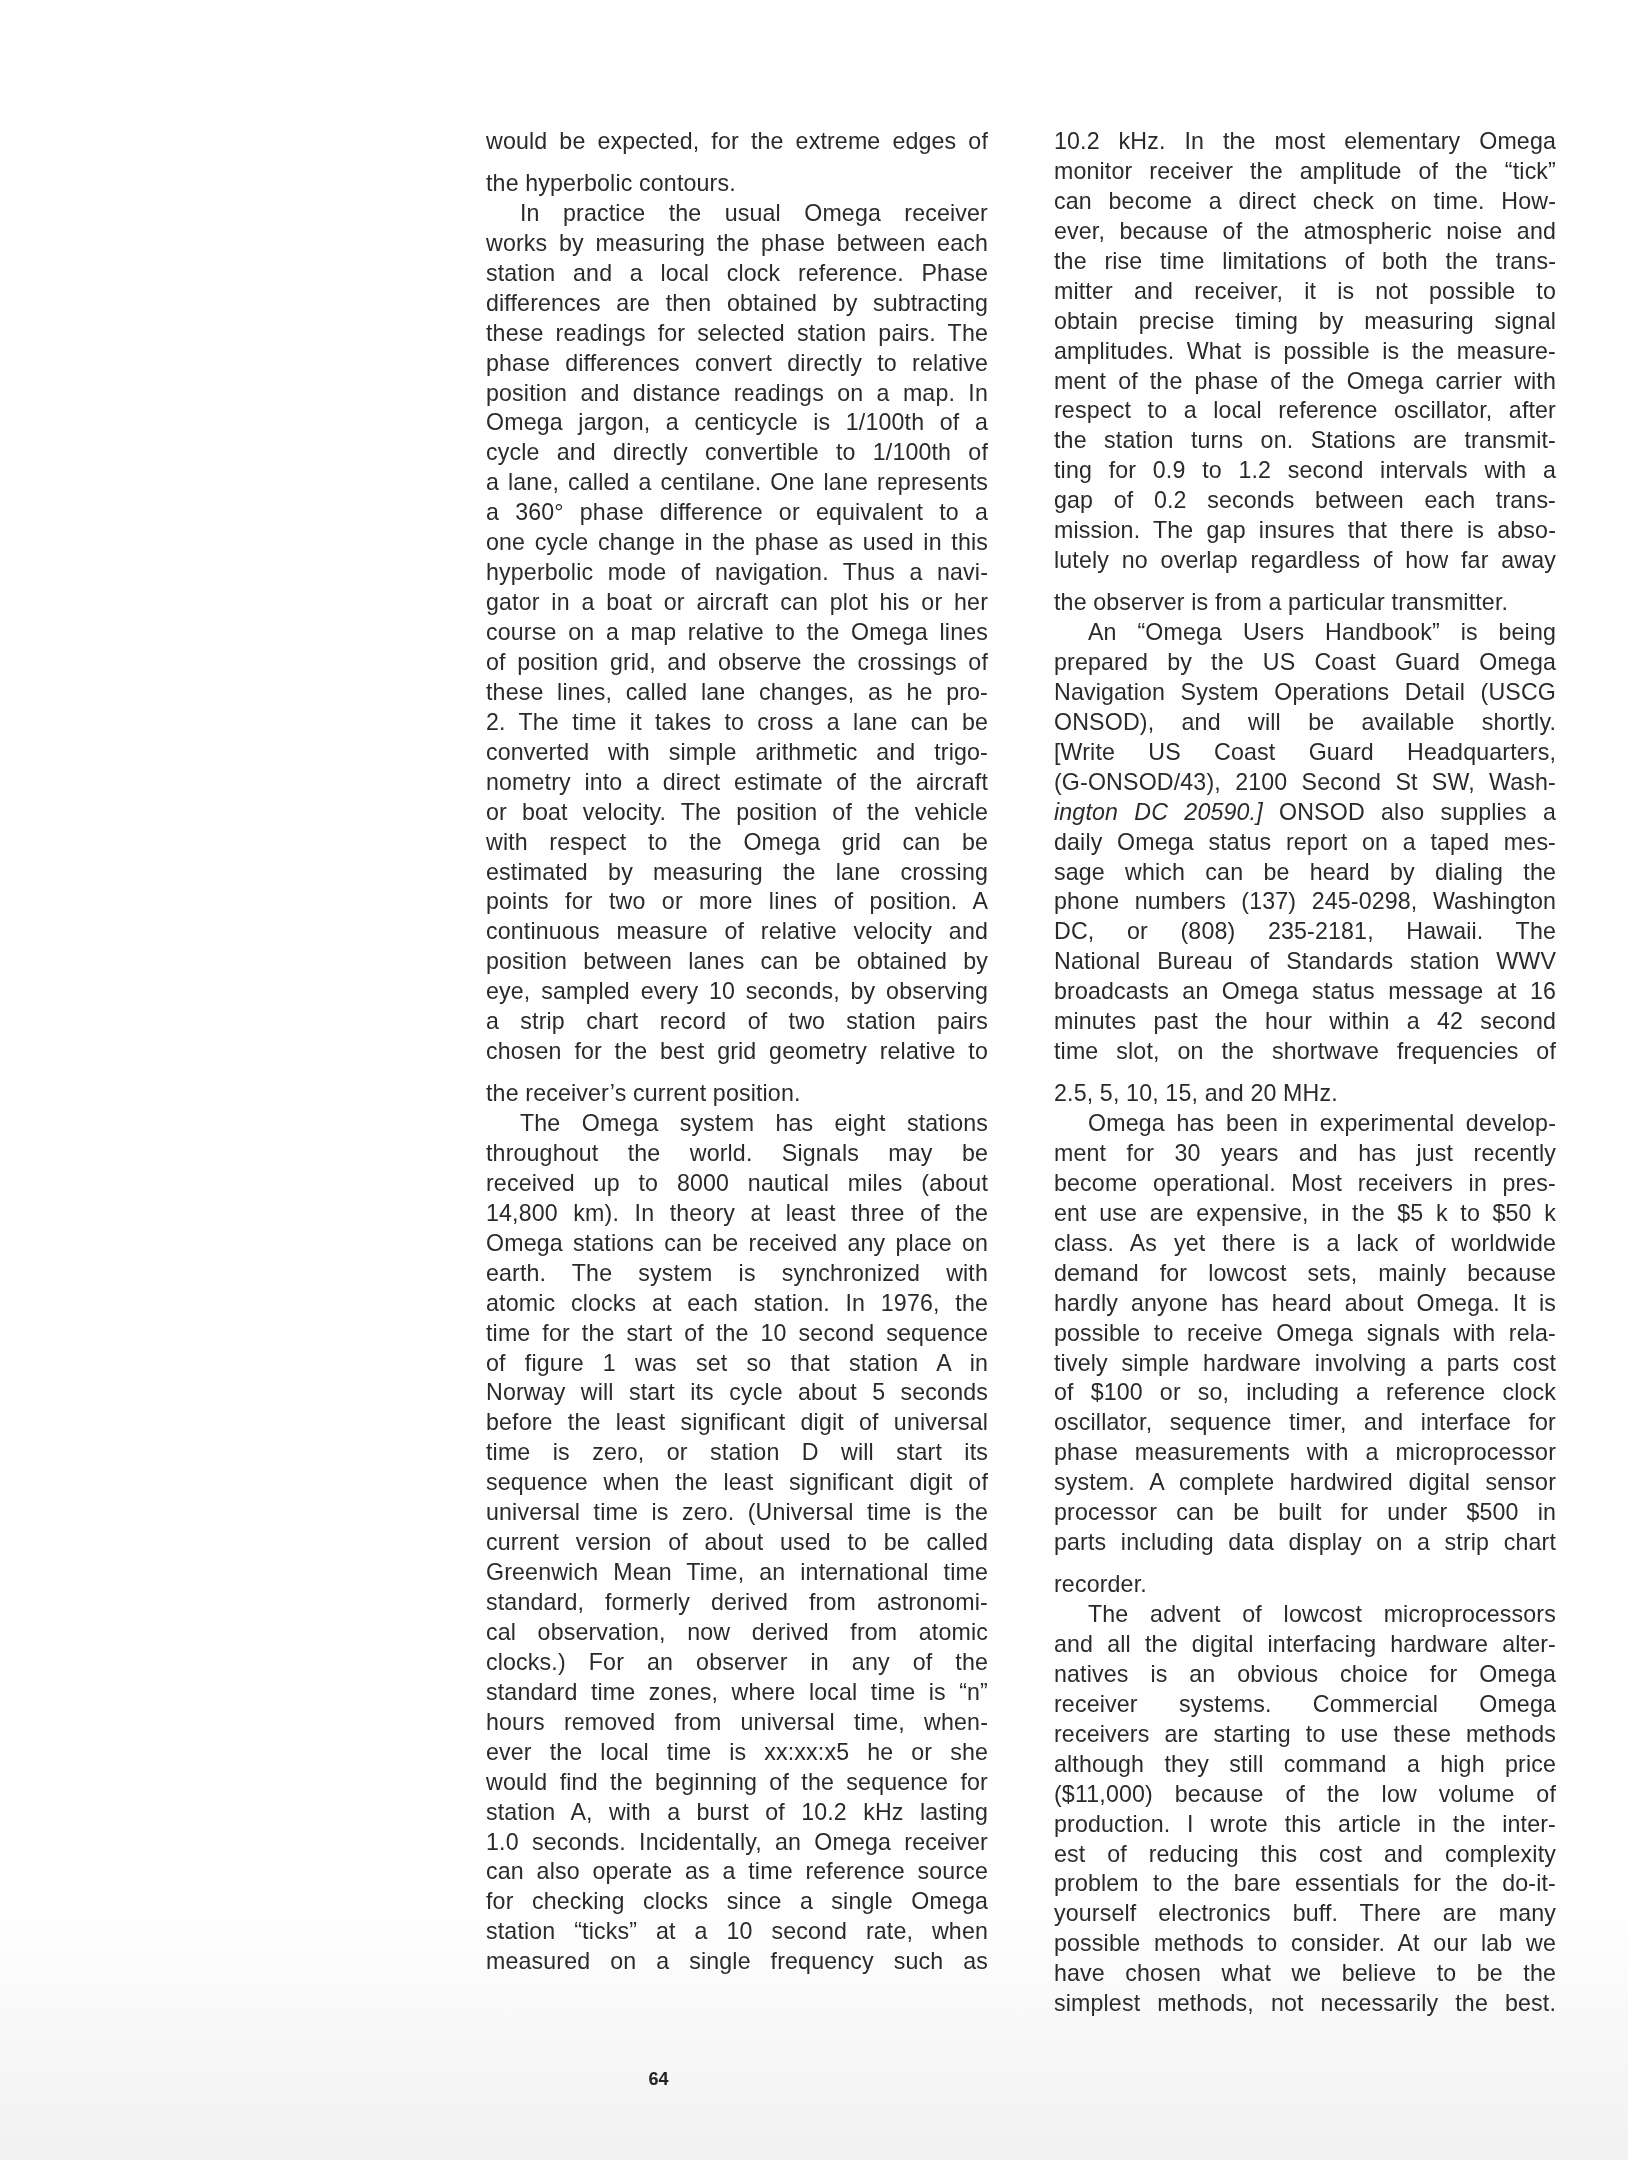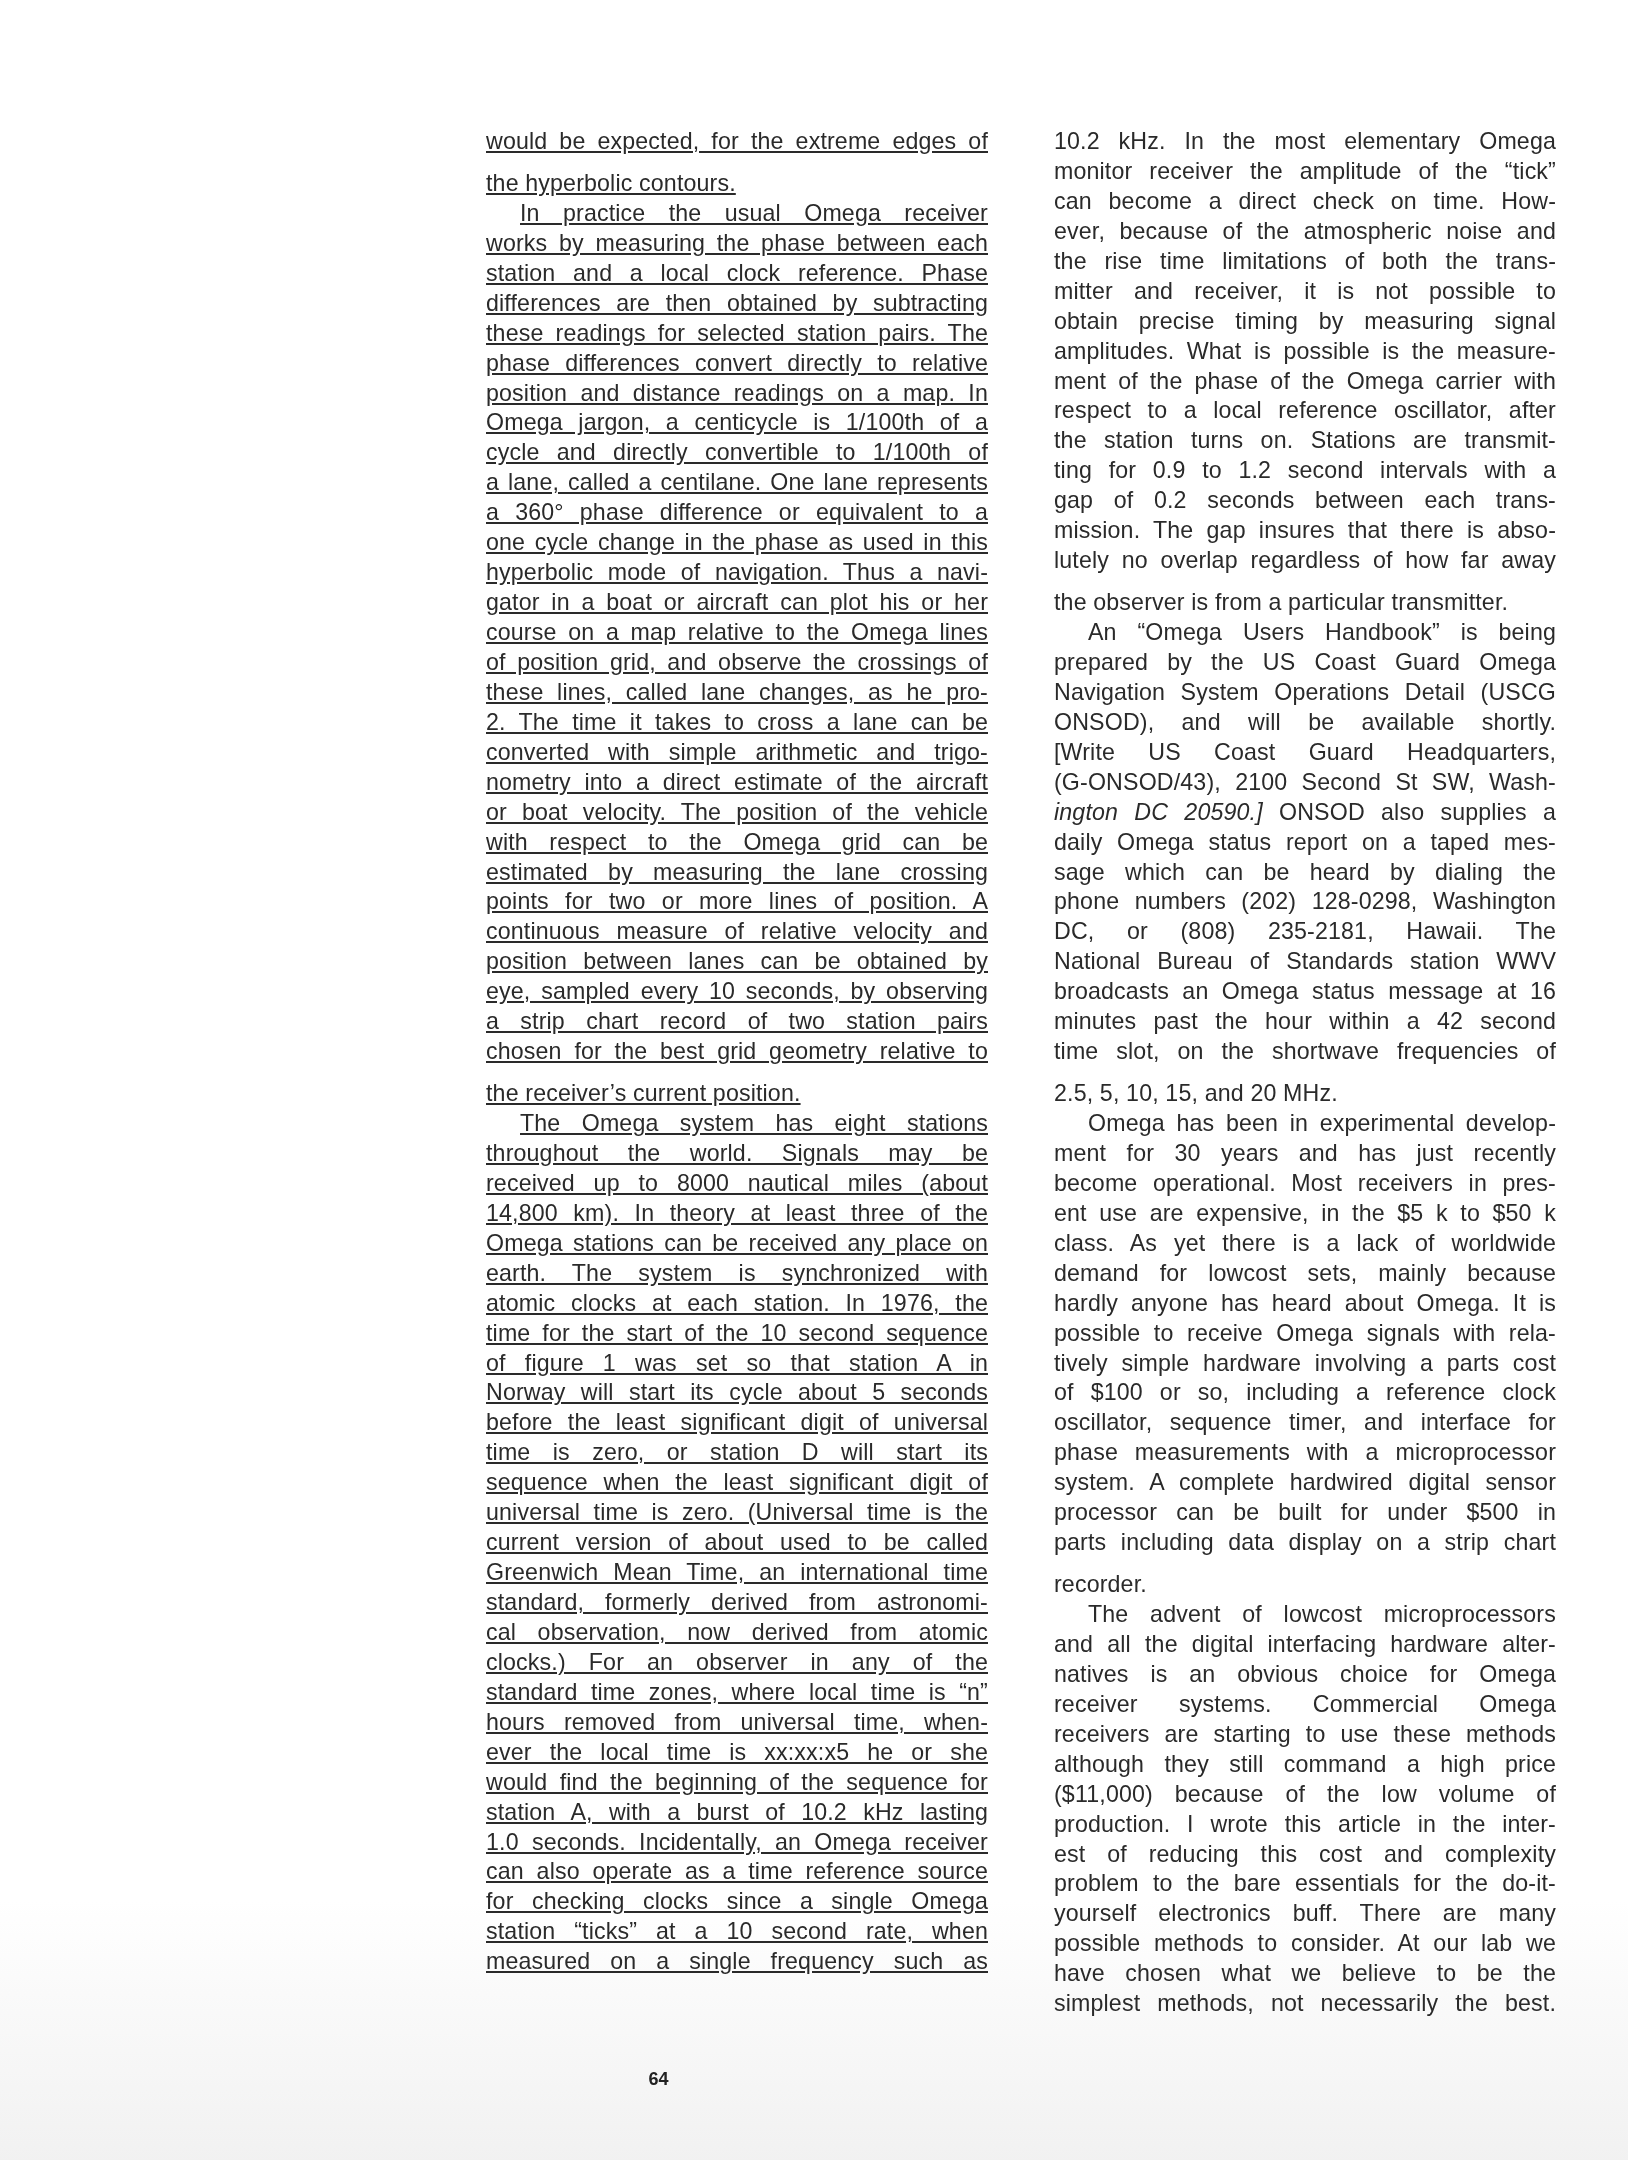--- a/index.html
+++ b/index.html
@@ -20,21 +20,21 @@
       left: 0; right: 0; bottom: 0;
       height: 260px;
       background: linear-gradient(to bottom, rgba(240,240,240,0) 0%, rgba(232,232,232,0.6) 100%);
       pointer-events: none;
     }
     .column {
       position: absolute;
       top: 127px;
       width: 502px;
     }
-    .column.left { left: 486px; text-decoration: underline; }
+    .column.left { left: 486px; }
     .column.right { left: 1054px; }
     .line {
       display: block;
       height: 29.95px;
       line-height: 29.95px;
       font-size: 23.2px;
       letter-spacing: 0.15px;
       text-align: justify;
       text-align-last: justify;
       white-space: nowrap;
@@ -150,21 +150,21 @@
     <div class="line last">the observer is from a particular transmitter.</div>
     <div class="line indent">An “Omega Users Handbook” is being</div>
     <div class="line">prepared by the US Coast Guard Omega</div>
     <div class="line">Navigation System Operations Detail (USCG</div>
     <div class="line">ONSOD), and will be available shortly.</div>
     <div class="line it">[Write US Coast Guard Headquarters,</div>
     <div class="line it">(G-ONSOD/43), 2100 Second St SW, Wash-</div>
     <div class="line"><span class="it">ington DC 20590.]</span><span> ONSOD also supplies a</span></div>
     <div class="line">daily Omega status report on a taped mes-</div>
     <div class="line">sage which can be heard by dialing the</div>
-    <div class="line">phone numbers (202) 128-0298, Washington</div>
+    <div class="line">phone numbers (137) 245-0298, Washington</div>
     <div class="line">DC, or (808) 235-2181, Hawaii. The</div>
     <div class="line">National Bureau of Standards station WWV</div>
     <div class="line">broadcasts an Omega status message at 16</div>
     <div class="line">minutes past the hour within a 42 second</div>
     <div class="line">time slot, on the shortwave frequencies of</div>
     <div class="line last">2.5, 5, 10, 15, and 20 MHz.</div>
     <div class="line indent">Omega has been in experimental develop-</div>
     <div class="line">ment for 30 years and has just recently</div>
     <div class="line">become operational. Most receivers in pres-</div>
     <div class="line">ent use are expensive, in the $5 k to $50 k</div>

